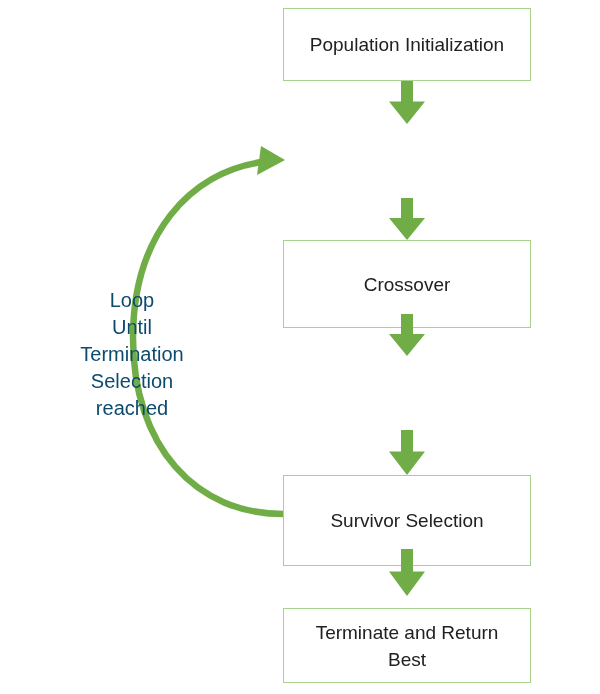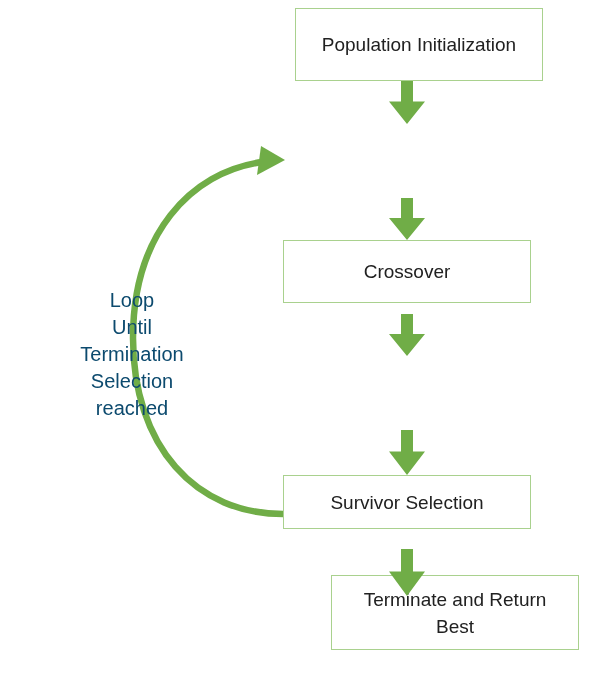--- a/index.html
+++ b/index.html
@@ -36,26 +36,26 @@
     z-index: 1;
   }
   .flow-box .label {
     font-size: 19px;
     line-height: 27px;
     color: #212121;
     text-align: center;
     white-space: pre-line;
     padding: 0 14px;
   }
-  .box-1 { top: 8px;   height: 73px; margin-left: 12px; }
+  .box-1 { top: 8px;   height: 73px; }
   .box-2 { top: 124px; height: 74px; }
-  .box-3 { top: 240px; height: 63px; }
+  .box-3 { top: 240px; height: 88px; }
   .box-4 { top: 356px; height: 74px; }
-  .box-5 { top: 475px; height: 54px; }
-  .box-6 { top: 575px; height: 75px; margin-left: 48px; }
+  .box-5 { top: 475px; height: 91px; }
+  .box-6 { top: 608px; height: 75px; }
   .down-arrow {
     position: absolute;
     left: 389px;
     width: 36px;
     z-index: 1;
   }
   .arrow-1 { top: 81px;  height: 43px; }
   .arrow-2 { top: 198px; height: 42px; }
   .arrow-3 { top: 314px; height: 42px; }
   .arrow-4 { top: 430px; height: 45px; }

